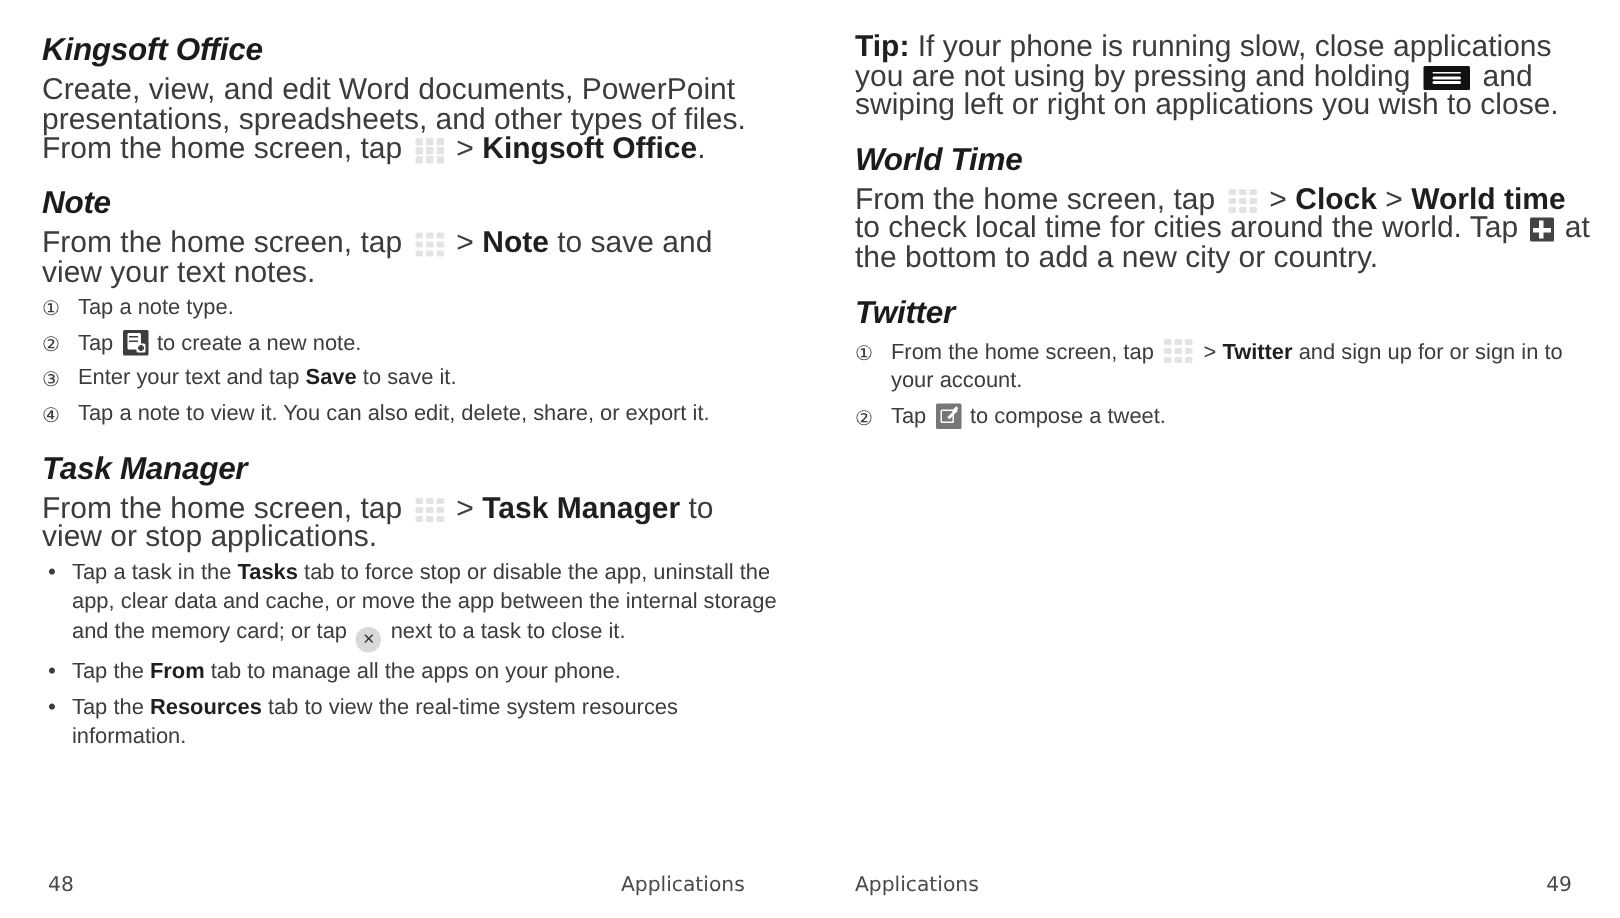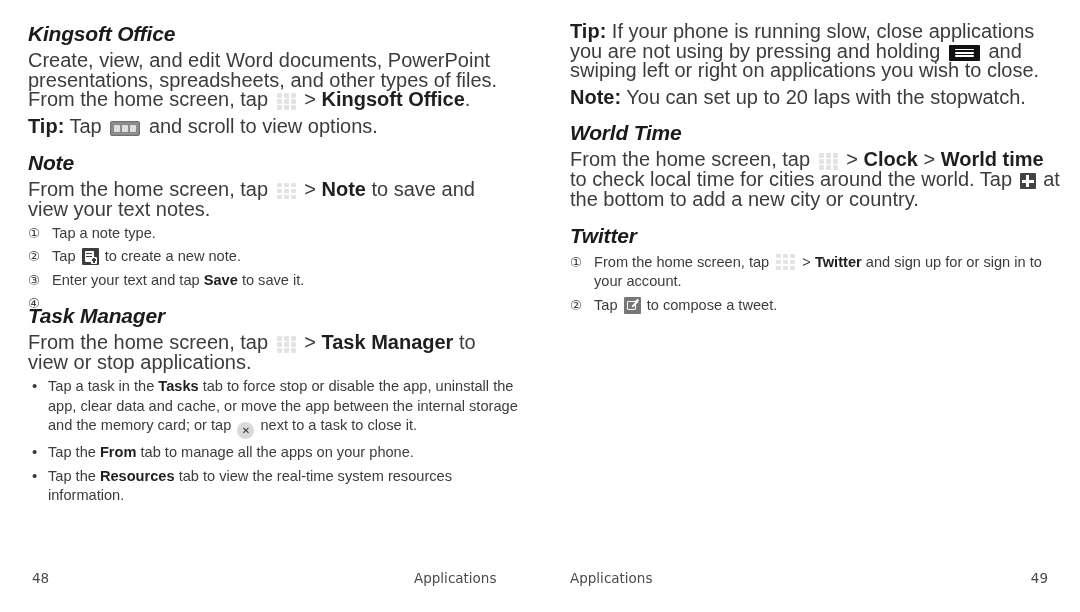--- a/index.html
+++ b/index.html
@@ -221,21 +221,21 @@
   .ico-compose i:nth-child(3){
     position:absolute; left:11.5px; top:2.6px;
     width:3.6px; height:2.4px; background:#ffffff;
     transform: rotate(-45deg);
   }
 
   
   .footer {
     position: absolute;
     left: 0; right: 0;
-    bottom: 24px;
+    bottom: 12px;
     height: 20px;
   }
   .footer span {
     position: absolute;
     font-size: 13.5px;
     color: #4a4a4a;
     line-height: 20px;
     font-family: "DejaVu Sans", "Liberation Sans", sans-serif;
   }
   .f-pg-left   { left: 32px; }
@@ -252,26 +252,20 @@
 
     <h2 class="sec first">Kingsoft Office</h2>
 
     <p class="body">
       <span>Create, view, and edit Word documents, PowerPoint presentations, spreadsheets, and other types of files. From the home screen, tap</span>
       <span class="ico ico-apps"><i></i><i></i><i></i><i></i><i></i><i></i><i></i><i></i><i></i></span>
       <span>&gt;</span>
       <b>Kingsoft Office</b><span>.</span>
     </p>
 
-    <p class="body">
-      <b>Tip:</b>
-      <span>Tap</span>
-      <span class="ico ico-optbar"><i></i><i></i><i></i></span>
-      <span>and scroll to view options.</span>
-    </p>
 
     <h2 class="sec">Note</h2>
 
     <p class="body tight">
       <span>From the home screen, tap</span>
       <span class="ico ico-apps"><i></i><i></i><i></i><i></i><i></i><i></i><i></i><i></i><i></i></span>
       <span>&gt;</span>
       <b>Note</b>
       <span>to save and view your text notes.</span>
     </p>
@@ -288,20 +282,21 @@
         <span>to create a new note.</span>
       </li>
       <li>
         <span class="marker">③</span>
         <span>Enter your text and tap</span>
         <b>Save</b>
         <span>to save it.</span>
       </li>
       <li>
         <span class="marker">④</span>
+        <span>Tap a note to view it. You can also edit, delete, share, or export it.</span>
       </li>
     </ol>
 
     <h2 class="sec">Task Manager</h2>
 
     <p class="body tight">
       <span>From the home screen, tap</span>
       <span class="ico ico-apps"><i></i><i></i><i></i><i></i><i></i><i></i><i></i><i></i><i></i></span>
       <span>&gt;</span>
       <b>Task Manager</b>
@@ -336,24 +331,20 @@
 
     <p class="body">
       <b>Tip:</b>
       <span>If your phone is running slow, close applications you are not using by pressing and holding</span>
       <span class="ico ico-menu"><i></i><i></i><i></i></span>
       <span>and swiping left or right on applications you wish to close.</span>
     </p>
 
 
 
-    <p class="body">
-      <b>Note:</b>
-      <span>You can set up to 20 laps with the stopwatch.</span>
-    </p>
 
     <h2 class="sec">World Time</h2>
 
     <p class="body">
       <span>From the home screen, tap</span>
       <span class="ico ico-apps"><i></i><i></i><i></i><i></i><i></i><i></i><i></i><i></i><i></i></span>
       <span>&gt;</span>
       <b>Clock</b>
       <span>&gt;</span>
       <b>World time</b>

